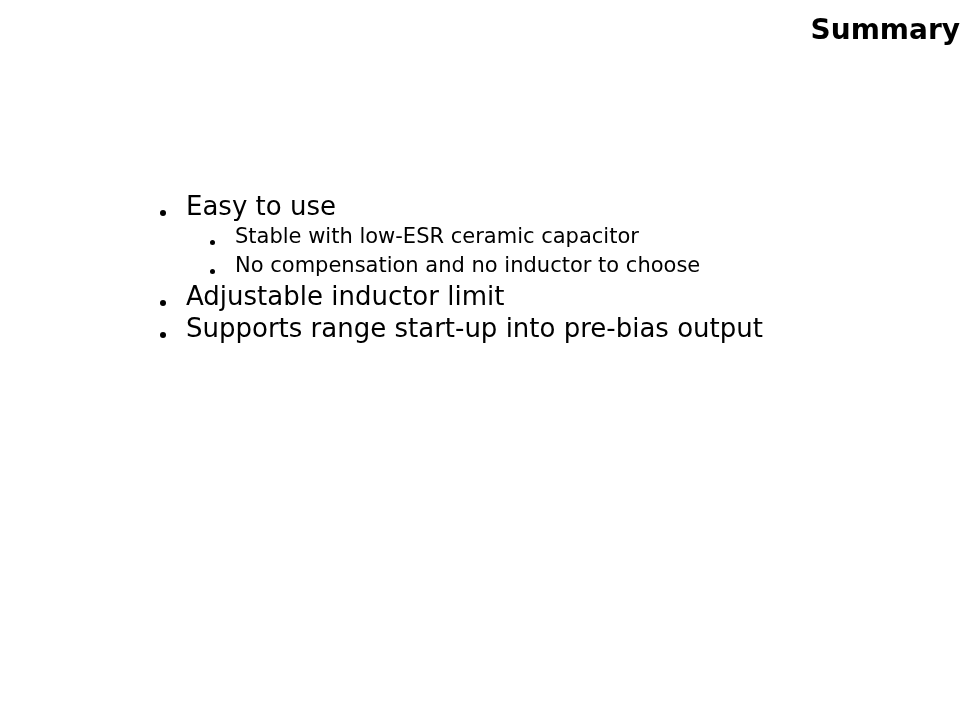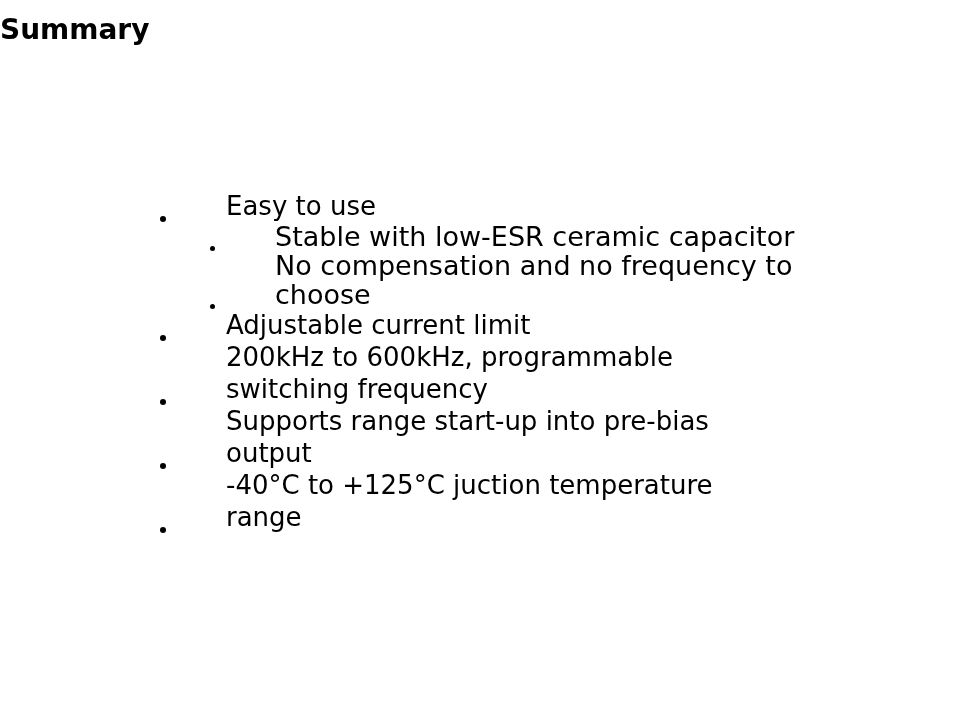--- a/index.html
+++ b/index.html
@@ -20,36 +20,35 @@
     height: 720px;
     background: #ffffff;
     overflow: hidden;
   }
   .title {
     position: absolute;
     top: 13px;
     left: 0;
     width: 960px;
     margin: 0;
-    text-align: left;
+    text-align: right;
     font-size: 28px;
     line-height: 34px;
     font-weight: bold;
     color: #000000;
   }
   .bullets {
     position: absolute;
     left: 148px;
     top: 190px;
     width: 648px;
   }
   .row {
     display: flex;
-    align-items: flex-end;
-    gap: 40px;
+    align-items: center;
   }
   .row .txt {
     display: block;
   }
   .lvl1 {
     font-size: 26px;
     line-height: 32px;
   }
   .lvl1 .dot {
     flex: 0 0 6px;
@@ -57,21 +56,21 @@
     height: 6px;
     border-radius: 50%;
     background: #000000;
     margin: 13px 0 0 12px;
   }
   .lvl1 .txt {
     margin-left: 20px;
     width: 610px;
   }
   .lvl2 {
-    font-size: 27px;
+    font-size: 21px;
     line-height: 29px;
   }
   .lvl2 .dot {
     flex: 0 0 5px;
     width: 5px;
     height: 5px;
     border-radius: 50%;
     background: #000000;
     margin: 12px 0 0 62px;
   }
@@ -90,32 +89,24 @@
       <div class="row lvl1">
         <span class="dot"></span>
         <span class="txt">Easy to use</span>
       </div>
       <div class="row lvl2">
         <span class="dot"></span>
         <span class="txt">Stable with low-ESR ceramic capacitor</span>
       </div>
       <div class="row lvl2">
         <span class="dot"></span>
-        <span class="txt">No compensation and no frequency to choose</span>
+        <span class="txt">No compensation and no inductor to choose</span>
       </div>
       <div class="row lvl1">
         <span class="dot"></span>
-        <span class="txt">Adjustable current limit</span>
-      </div>
-      <div class="row lvl1">
-        <span class="dot"></span>
-        <span class="txt">200kHz to 600kHz, programmable switching frequency</span>
+        <span class="txt">Adjustable inductor limit</span>
       </div>
       <div class="row lvl1">
         <span class="dot"></span>
         <span class="txt">Supports range start-up into pre-bias output</span>
       </div>
-      <div class="row lvl1">
-        <span class="dot"></span>
-        <span class="txt">-40°C to +125°C juction temperature range</span>
-      </div>
     </div>
 </div>
 
 </body></html>

